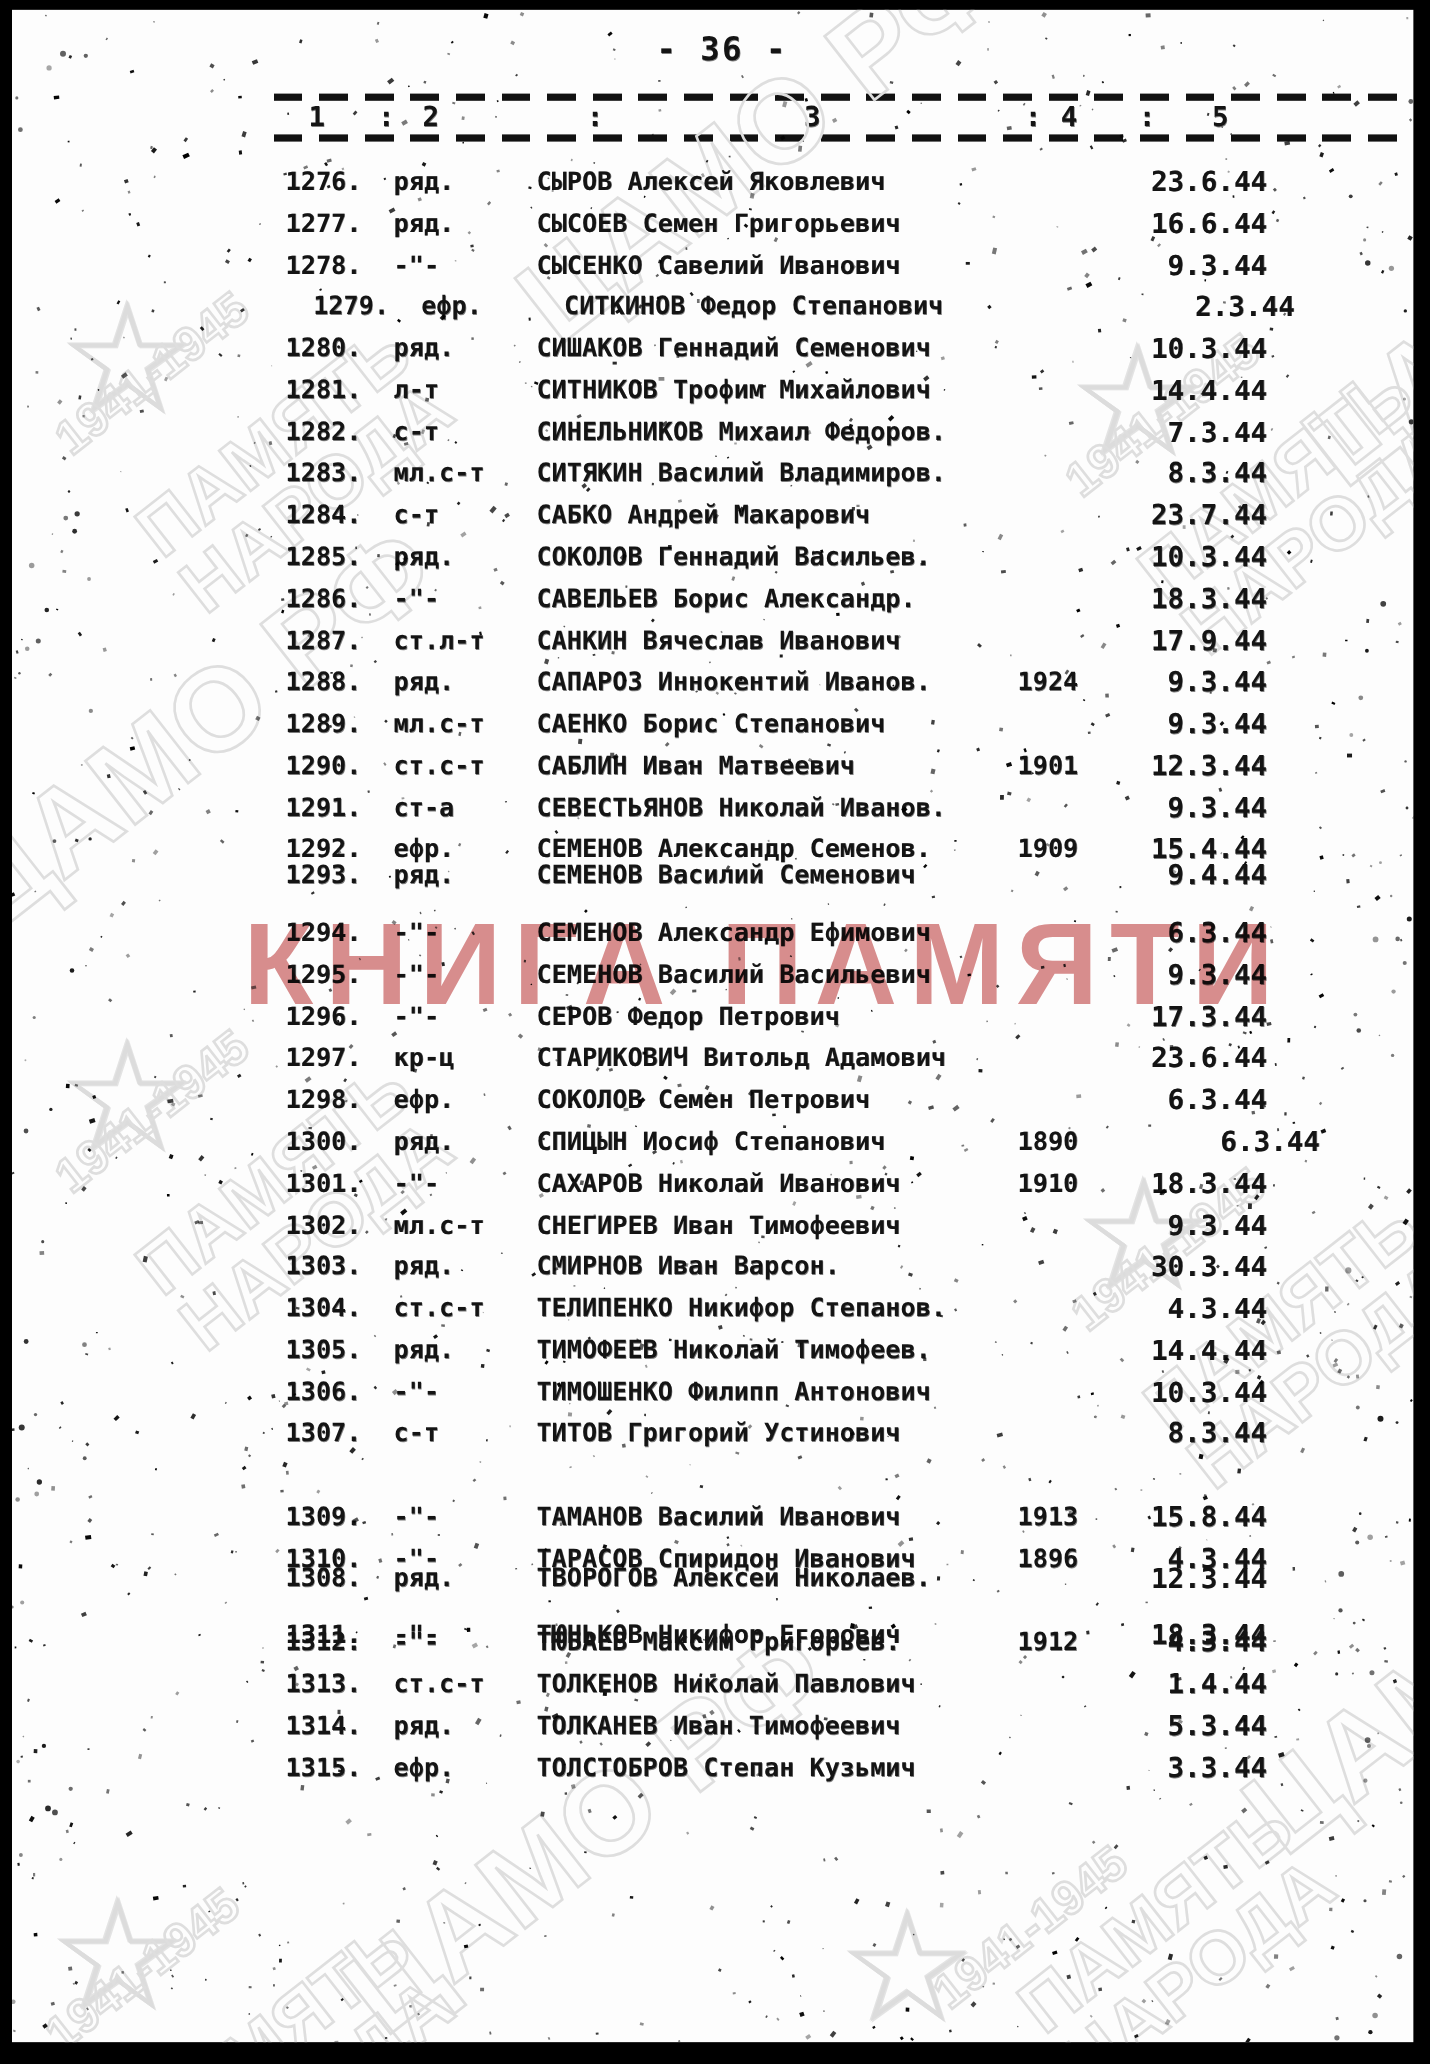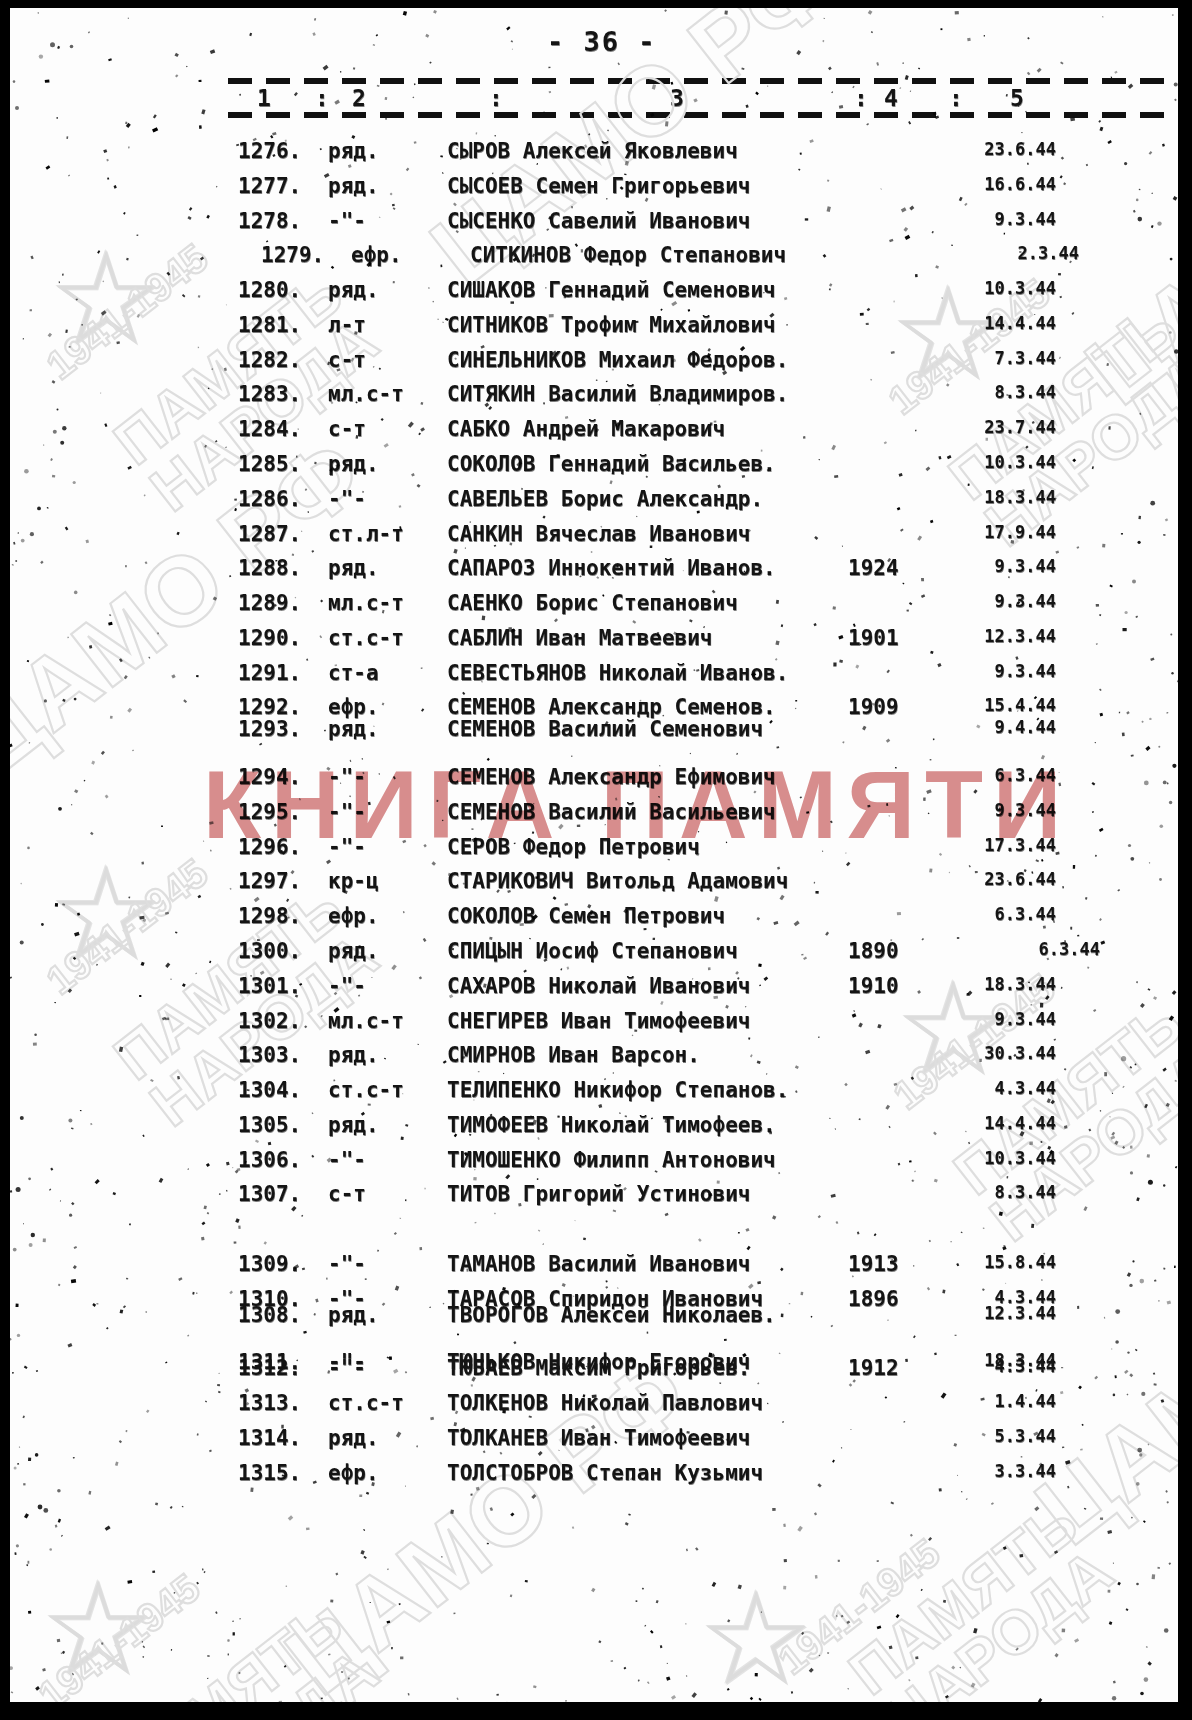--- a/index.html
+++ b/index.html
@@ -14,21 +14,21 @@
   .dashline{position:absolute;height:6px;
       background:repeating-linear-gradient(90deg,#111 0px,#111 24px,rgba(0,0,0,0) 24px,rgba(0,0,0,0) 38px);}
   .hdr-num{font-size:23px;}
   .hdr-colon{font-size:23px;}
   
   .trow{position:absolute;left:0;top:0;width:1168px;height:34px;}
   .c-num{position:absolute;left:228px;font-size:21px;}
   .c-rank{position:absolute;left:318px;font-size:21px;}
   .c-name{position:absolute;left:437px;font-size:21px;}
   .c-year{position:absolute;left:838px;font-size:21px;}
-  .c-date{position:absolute;right:122px;font-size:17px;}
+  .c-date{position:absolute;right:122px;font-size:23px;}
   
   .wm-gray{position:absolute;color:rgba(255,255,255,0);
       -webkit-text-stroke:2.2px #dedede;font-weight:bold;white-space:pre;
       font-family:"Liberation Sans","DejaVu Sans",sans-serif;z-index:1;}
   .wm-rot{transform:rotate(-38deg);transform-origin:left top;}
   .wm-star{position:absolute;color:#dcdcdc;z-index:1;
       font-family:"DejaVu Sans",sans-serif;text-shadow:1px 1px 0 #e3e3e3,-1px -1px 0 #e3e3e3;}
   
   .wm-red{position:absolute;color:rgba(193,72,72,.62);font-weight:bold;white-space:pre;
       font-family:"Liberation Sans","DejaVu Sans",sans-serif;mix-blend-mode:multiply;z-index:6;}

